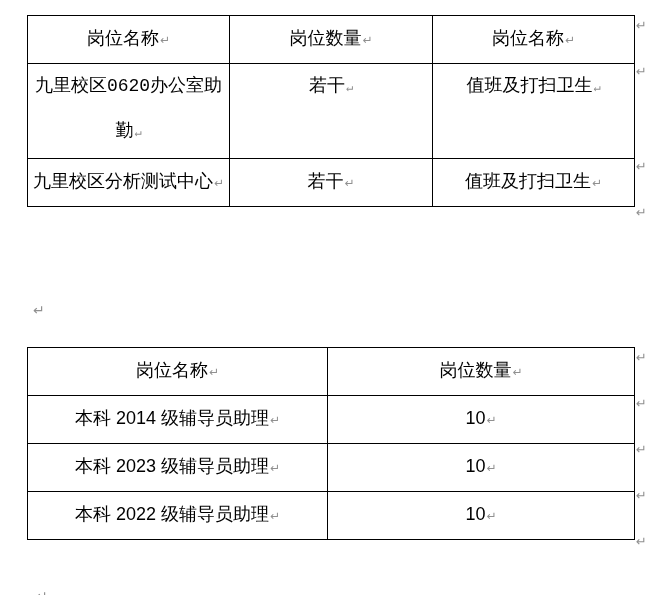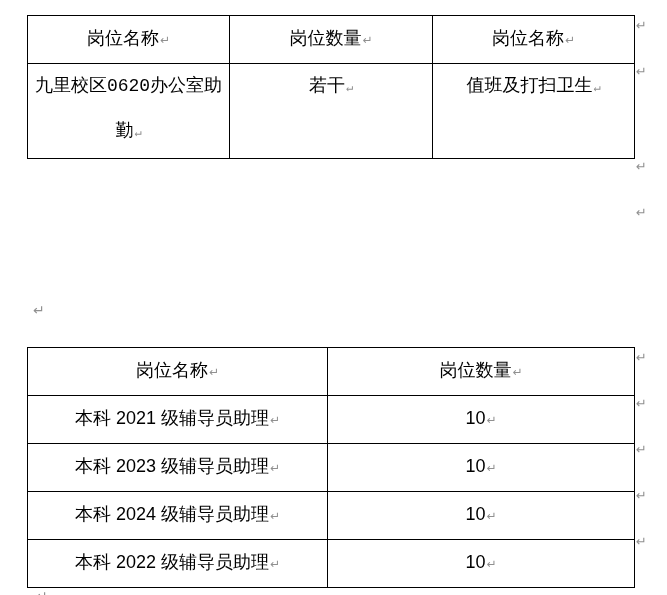--- a/index.html
+++ b/index.html
@@ -54,20 +54,25 @@
       <th><span class="txt">岗位名称</span><span class="pm">↵</span></th>
       <th><span class="txt">岗位数量</span><span class="pm">↵</span></th>
       <th><span class="txt">岗位名称</span><span class="pm">↵</span></th>
     </tr>
     <tr class="r1">
       <td><span class="txt">九里校区0620办公室助
 勤</span><span class="pm">↵</span></td>
       <td><span class="txt">若干</span><span class="pm">↵</span></td>
       <td><span class="txt">值班及打扫卫生</span><span class="pm">↵</span></td>
     </tr>
+    <tr class="r2">
+      <td><span class="txt">九里校区分析测试中心</span><span class="pm">↵</span></td>
+      <td><span class="txt">若干</span><span class="pm">↵</span></td>
+      <td><span class="txt">值班及打扫卫生</span><span class="pm">↵</span></td>
+    </tr>
   </tbody>
     </table>
 
   <span class="rowmark" style="left:636px;top:19px">↵</span>
   <span class="rowmark" style="left:636px;top:65px">↵</span>
   <span class="rowmark" style="left:636px;top:160px">↵</span>
   <span class="rowmark" style="left:636px;top:206px">↵</span>
 
   <span class="freemark" style="left:33px;top:303px">↵</span>
 
@@ -75,29 +80,25 @@
     <colgroup>
       <col style="width:300px">
         <col style="width:307px">
     </colgroup>
     <tbody>
         <tr>
       <th><span class="txt">岗位名称</span><span class="pm">↵</span></th>
       <th><span class="txt">岗位数量</span><span class="pm">↵</span></th>
     </tr>
     <tr>
-      <td><span class="txt">本科 2021 级辅导员助理</span><span class="pm">↵</span></td>
+      <td><span class="txt">本科 2014 级辅导员助理</span><span class="pm">↵</span></td>
       <td><span class="txt">10</span><span class="pm">↵</span></td>
     </tr>
     <tr>
       <td><span class="txt">本科 2023 级辅导员助理</span><span class="pm">↵</span></td>
-      <td><span class="txt">10</span><span class="pm">↵</span></td>
-    </tr>
-    <tr>
-      <td><span class="txt">本科 2024 级辅导员助理</span><span class="pm">↵</span></td>
       <td><span class="txt">10</span><span class="pm">↵</span></td>
     </tr>
     <tr>
       <td><span class="txt">本科 2022 级辅导员助理</span><span class="pm">↵</span></td>
       <td><span class="txt">10</span><span class="pm">↵</span></td>
     </tr>
   </tbody>
     </table>
 
   <span class="rowmark" style="left:636px;top:351px">↵</span>

